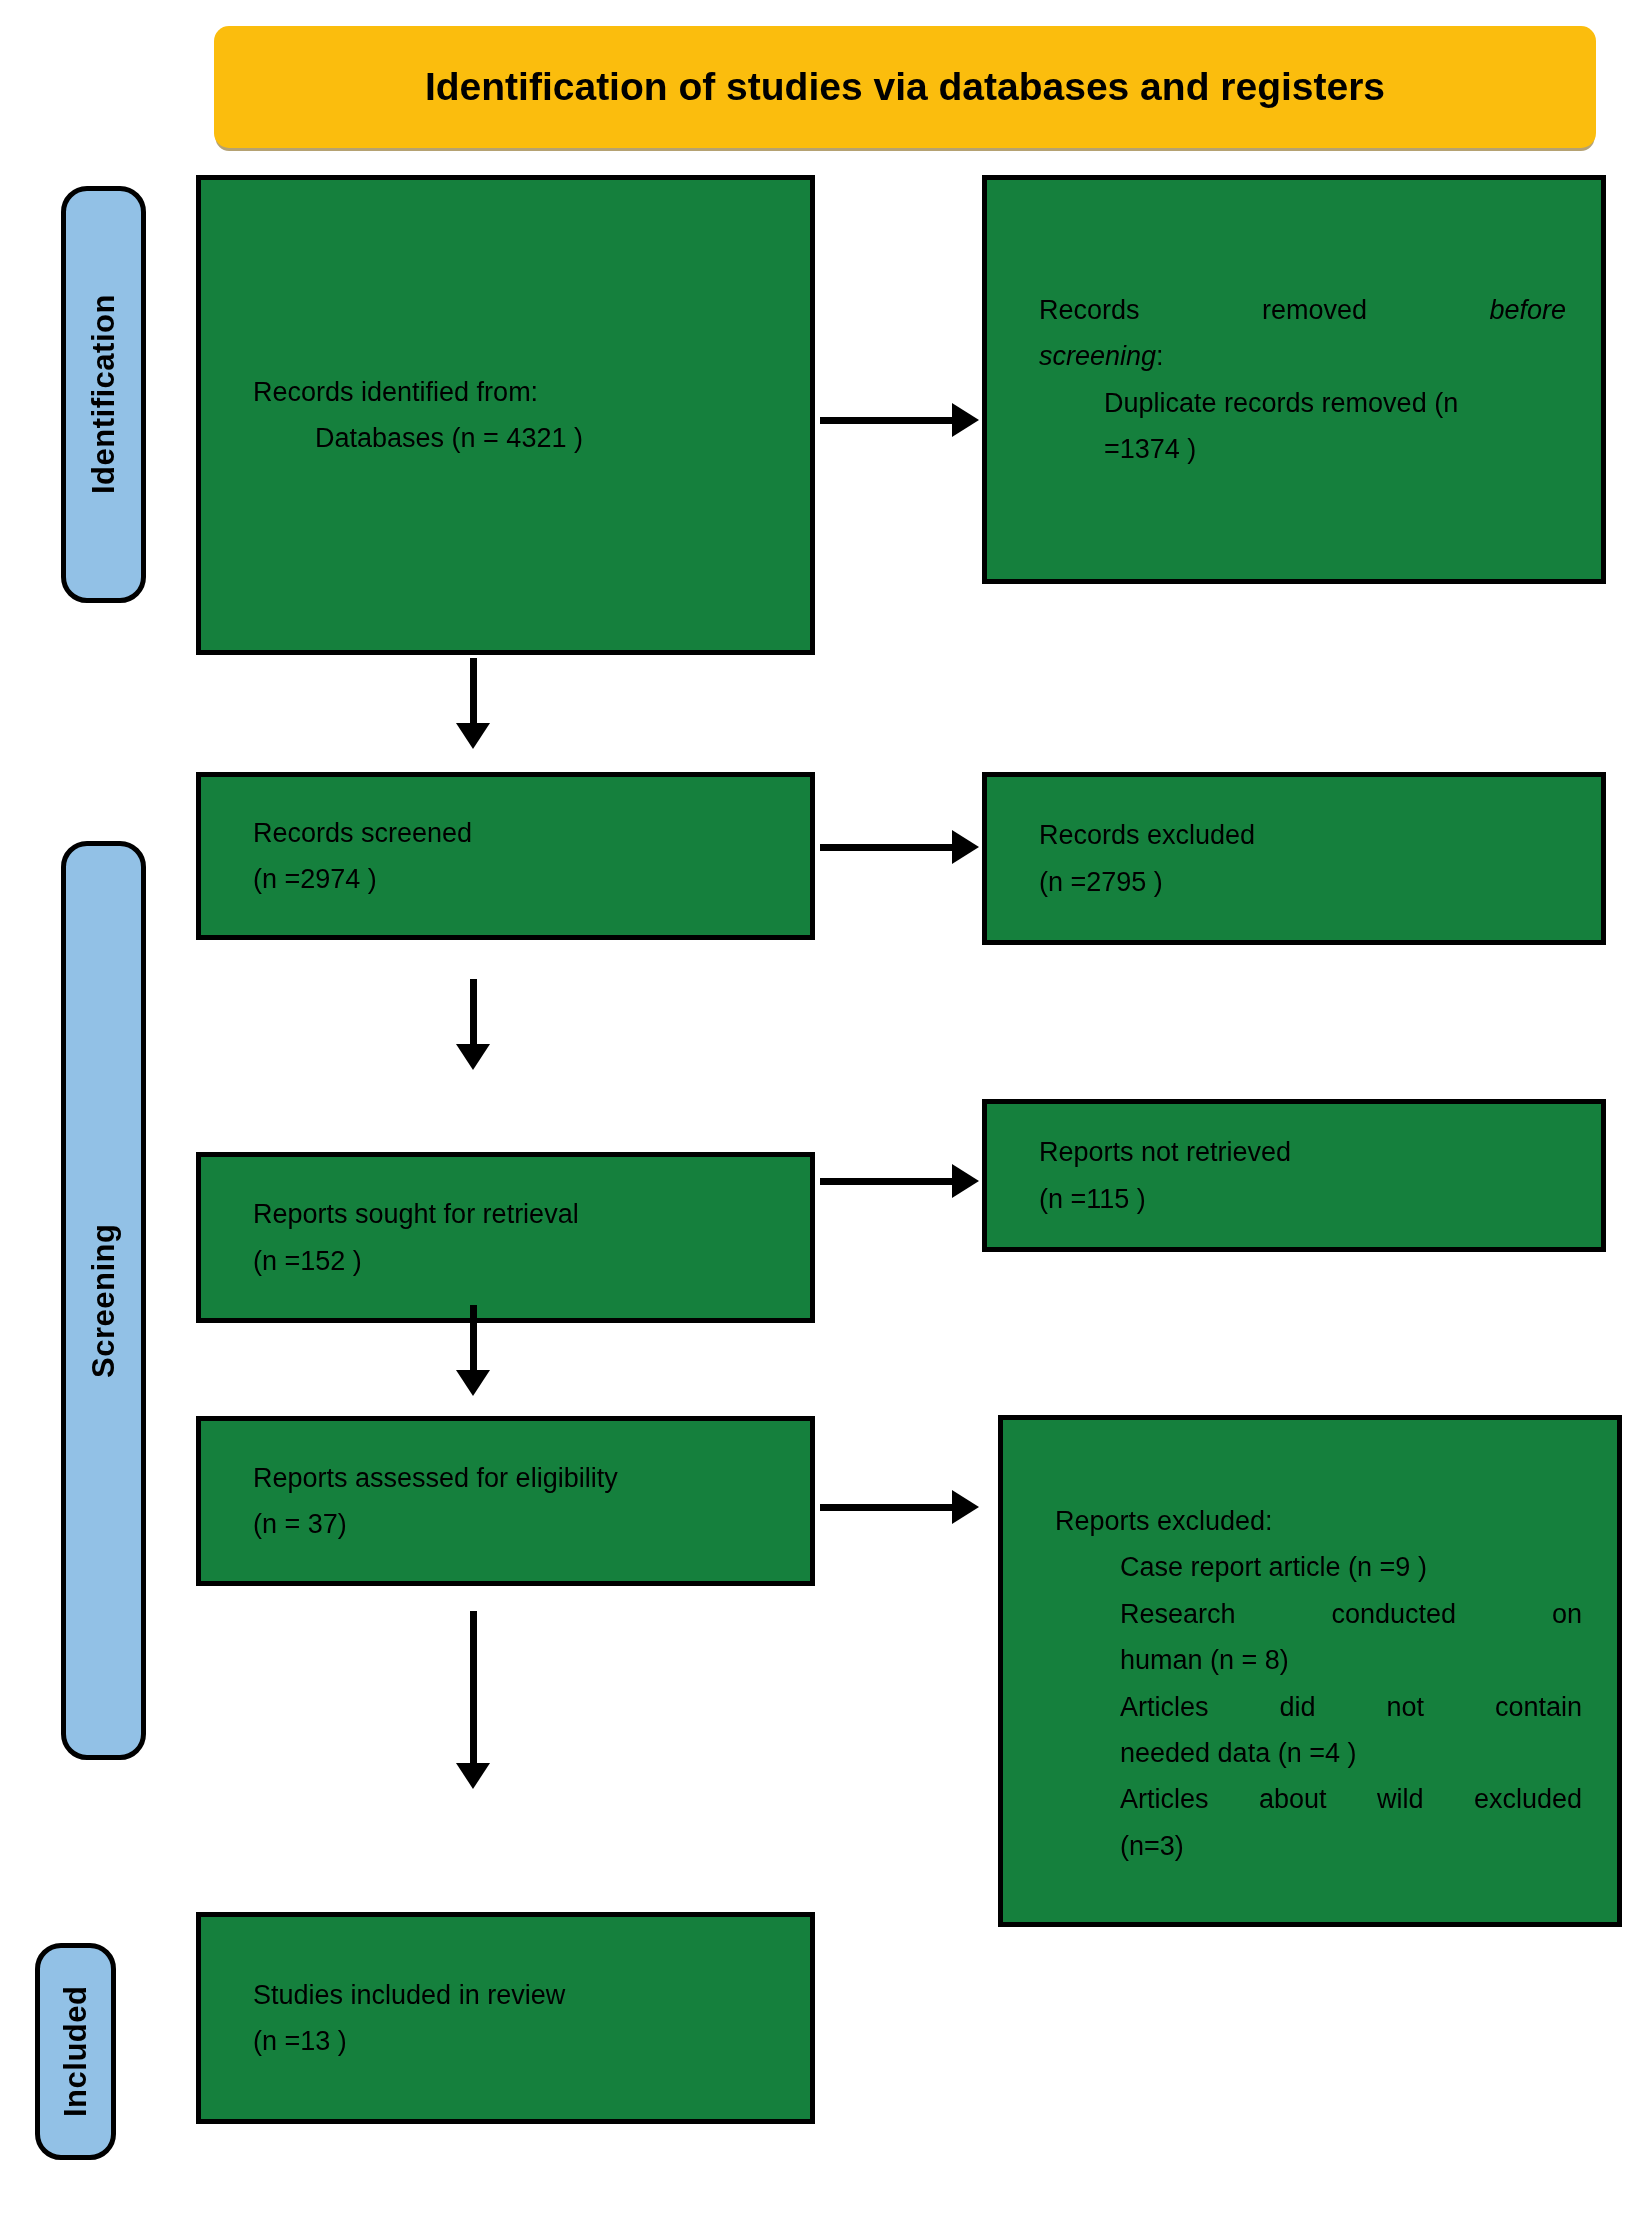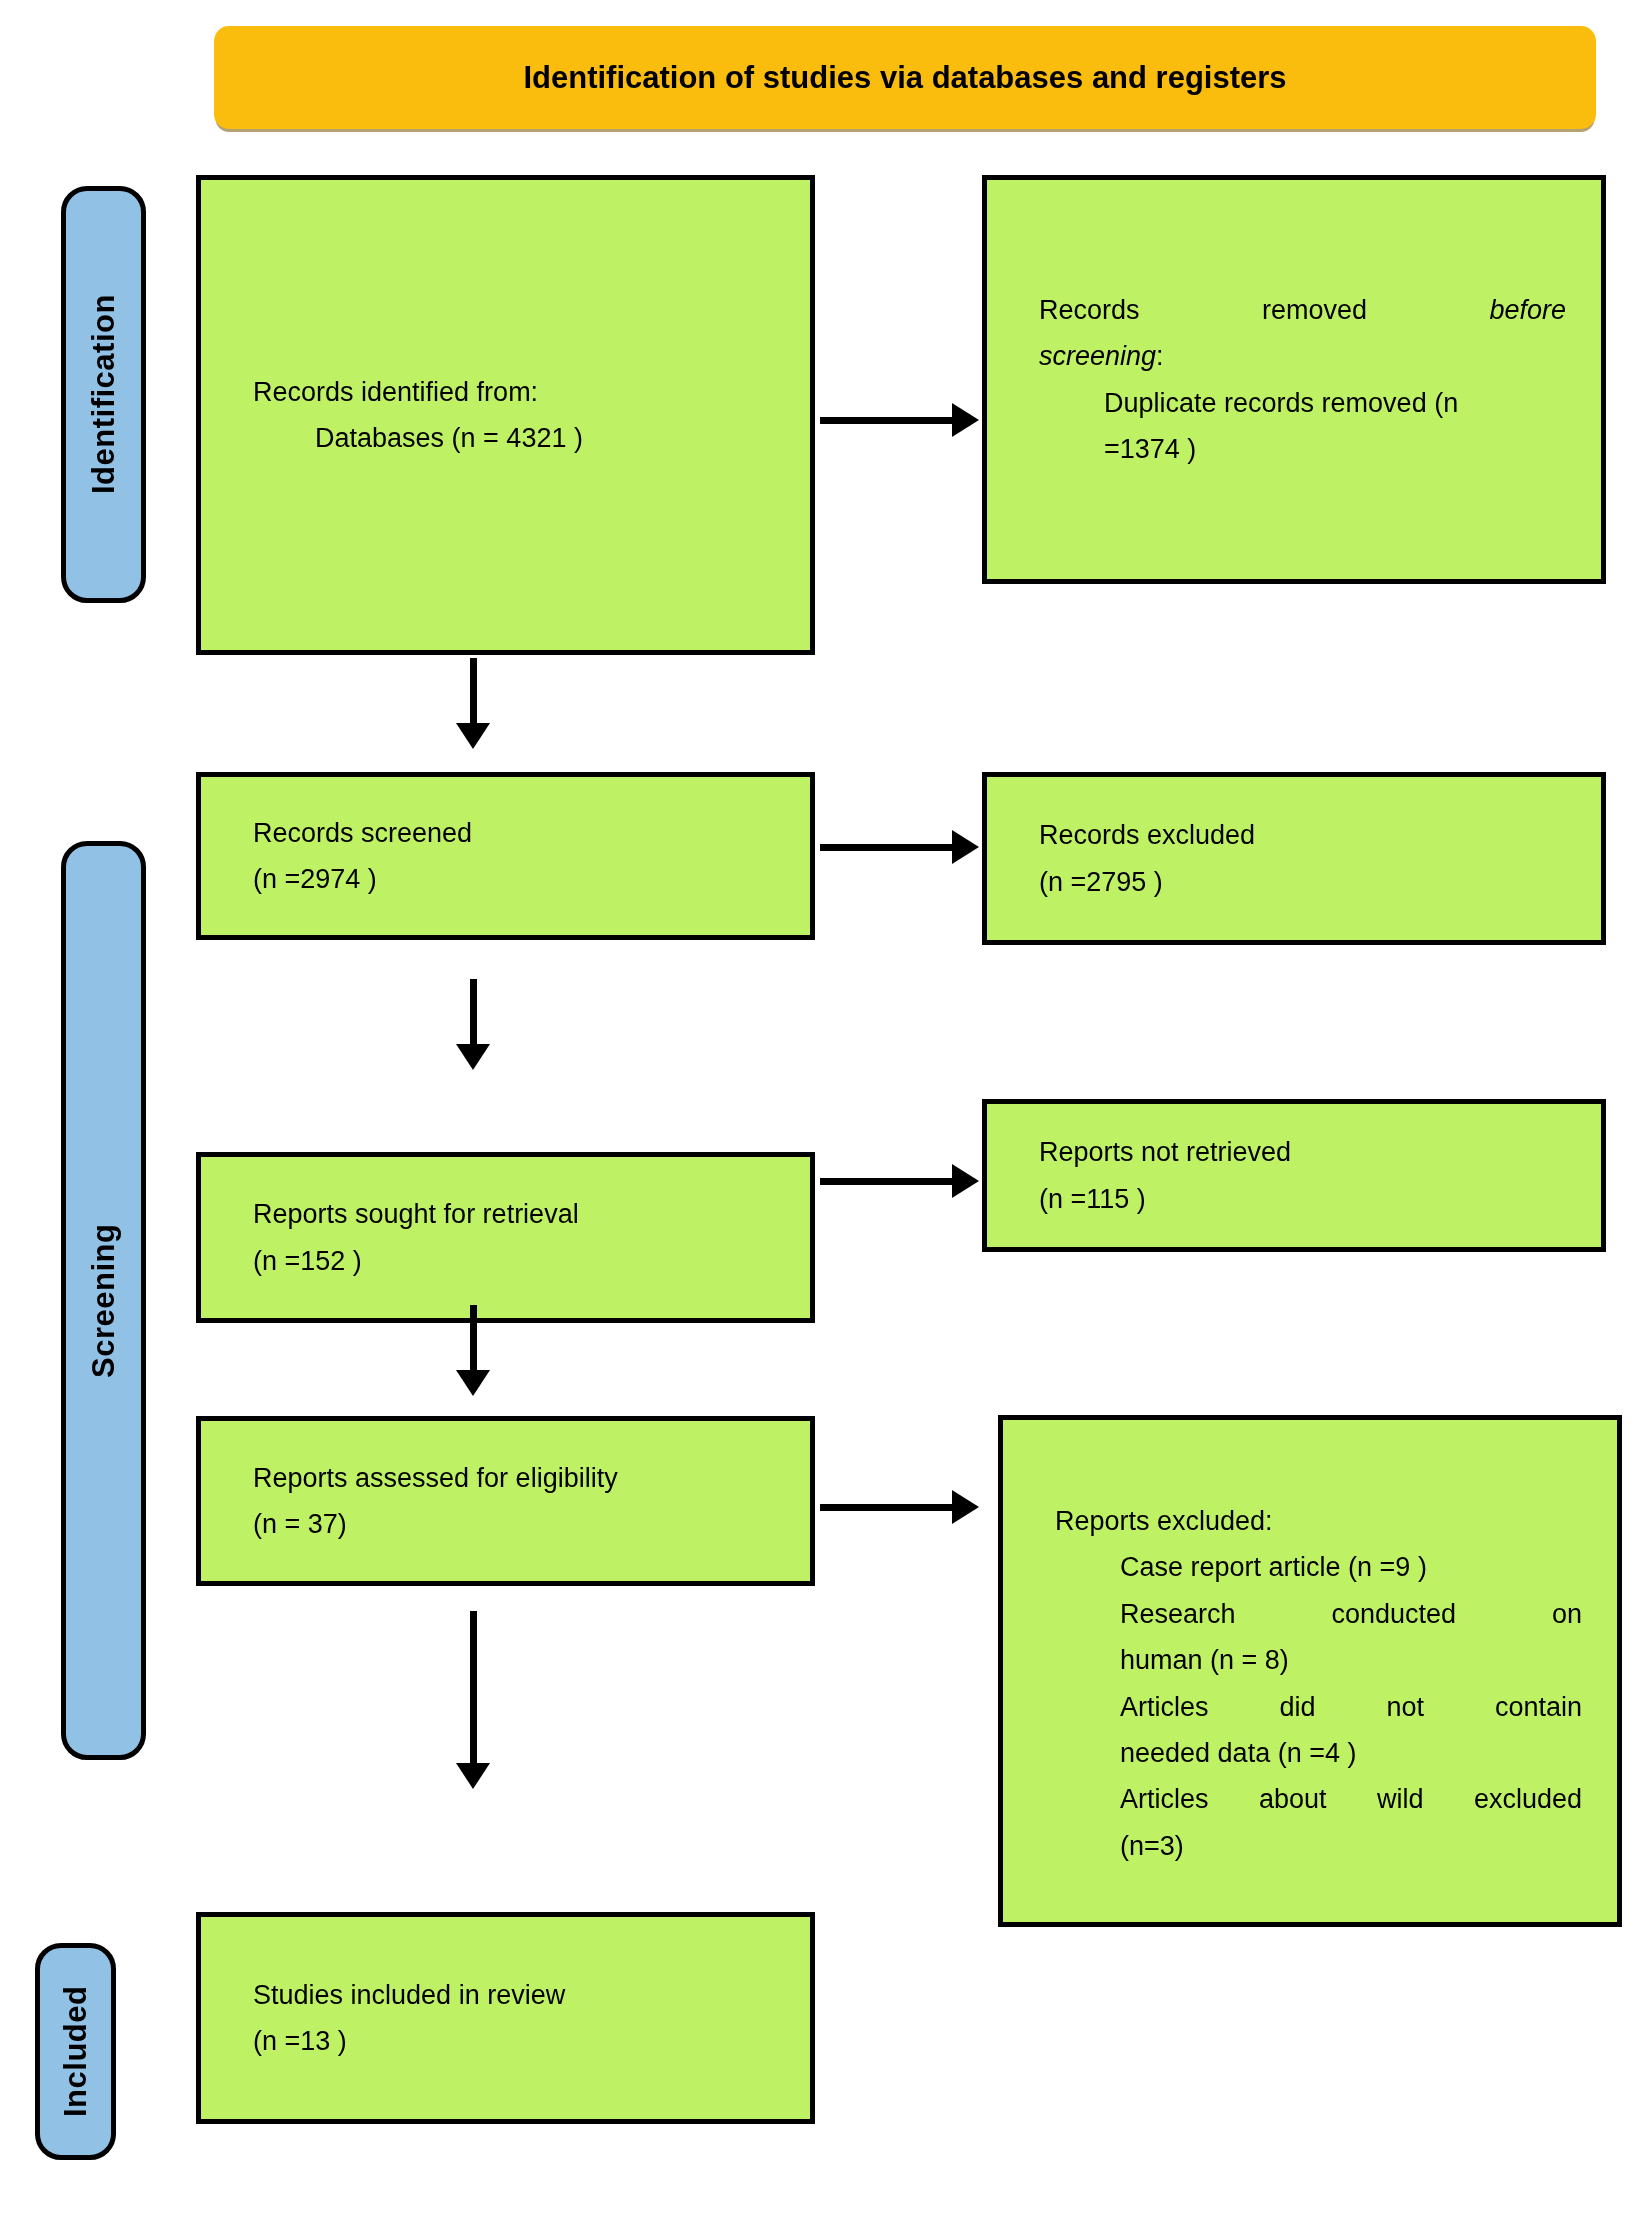--- a/index.html
+++ b/index.html
@@ -10,26 +10,26 @@
     background: #ffffff;
     font-family: "Liberation Sans", "DejaVu Sans", sans-serif;
     color: #000000;
     overflow: hidden;
   }
 
   
   .banner {
     position: absolute;
     left: 214px; top: 26px;
-    width: 1382px; height: 103px;
+    width: 1382px; height: 122px;
     background: #FBBD0D;
     border-radius: 15px;
     box-shadow: 0 4.5px 0 -1.5px rgba(120, 85, 0, 0.55);
     display: flex; align-items: center; justify-content: center;
-    font-weight: bold; font-size: 31px;
+    font-weight: bold; font-size: 39px;
   }
 
   
   .stage {
     position: absolute;
     background: #92C1E6;
     border: 5px solid #000;
     border-radius: 26px;
     box-sizing: border-box;
     display: flex; align-items: center; justify-content: center;
@@ -38,21 +38,21 @@
     font-weight: bold; font-size: 31px;
     letter-spacing: 0.5px;
   }
   .stage-identification { left: 61px; top: 186px;  width: 85px; height: 417px; }
   .stage-screening      { left: 61px; top: 841px; width: 85px; height: 919px; }
   .stage-included       { left: 35px;  top: 1943px; width: 81px; height: 217px; }
 
   
   .box {
     position: absolute;
-    background: #bef264;
+    background: #15803d;
     border: 5.5px solid #000;
     box-sizing: border-box;
     display: flex; flex-direction: column; justify-content: center;
     font-size: 27px; line-height: 1.72;
     padding: 10px 35px 10px 52px;
   }
   .col-left  { left: 196px;  width: 619px; }
   .col-right { left: 982px; width: 624px; }
 
   .box-identified       { top: 175px;  height: 480px; }

